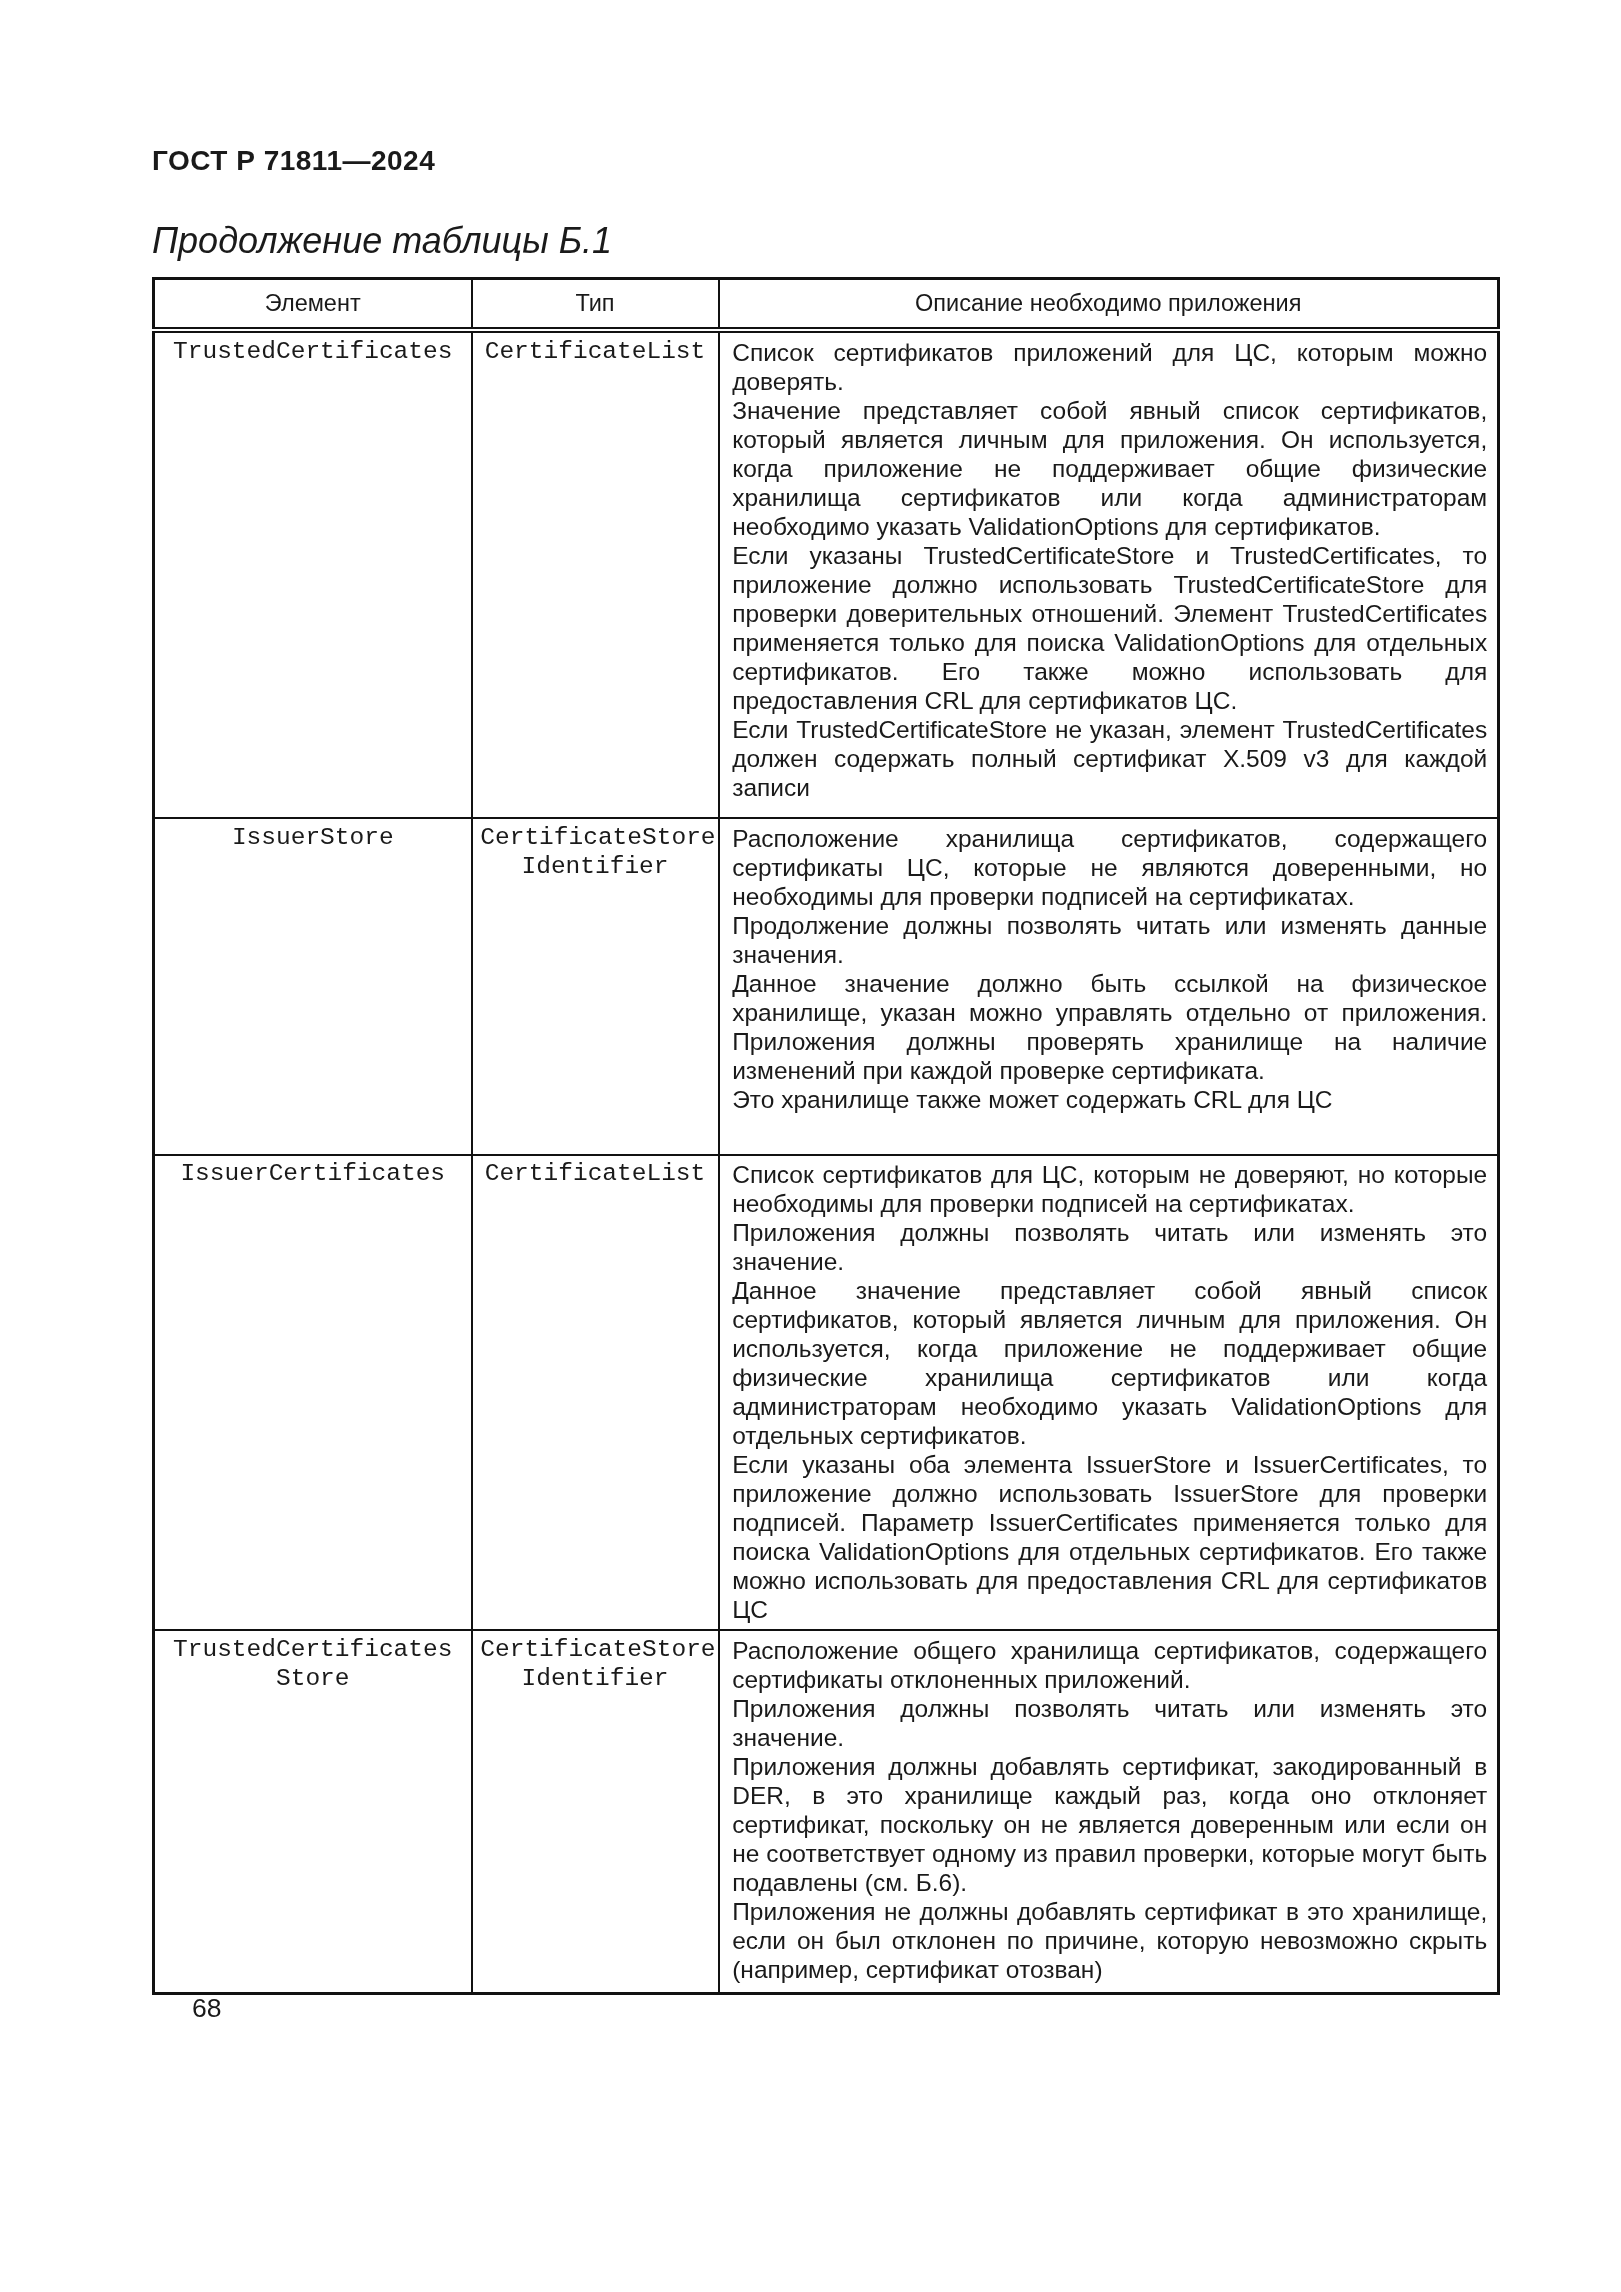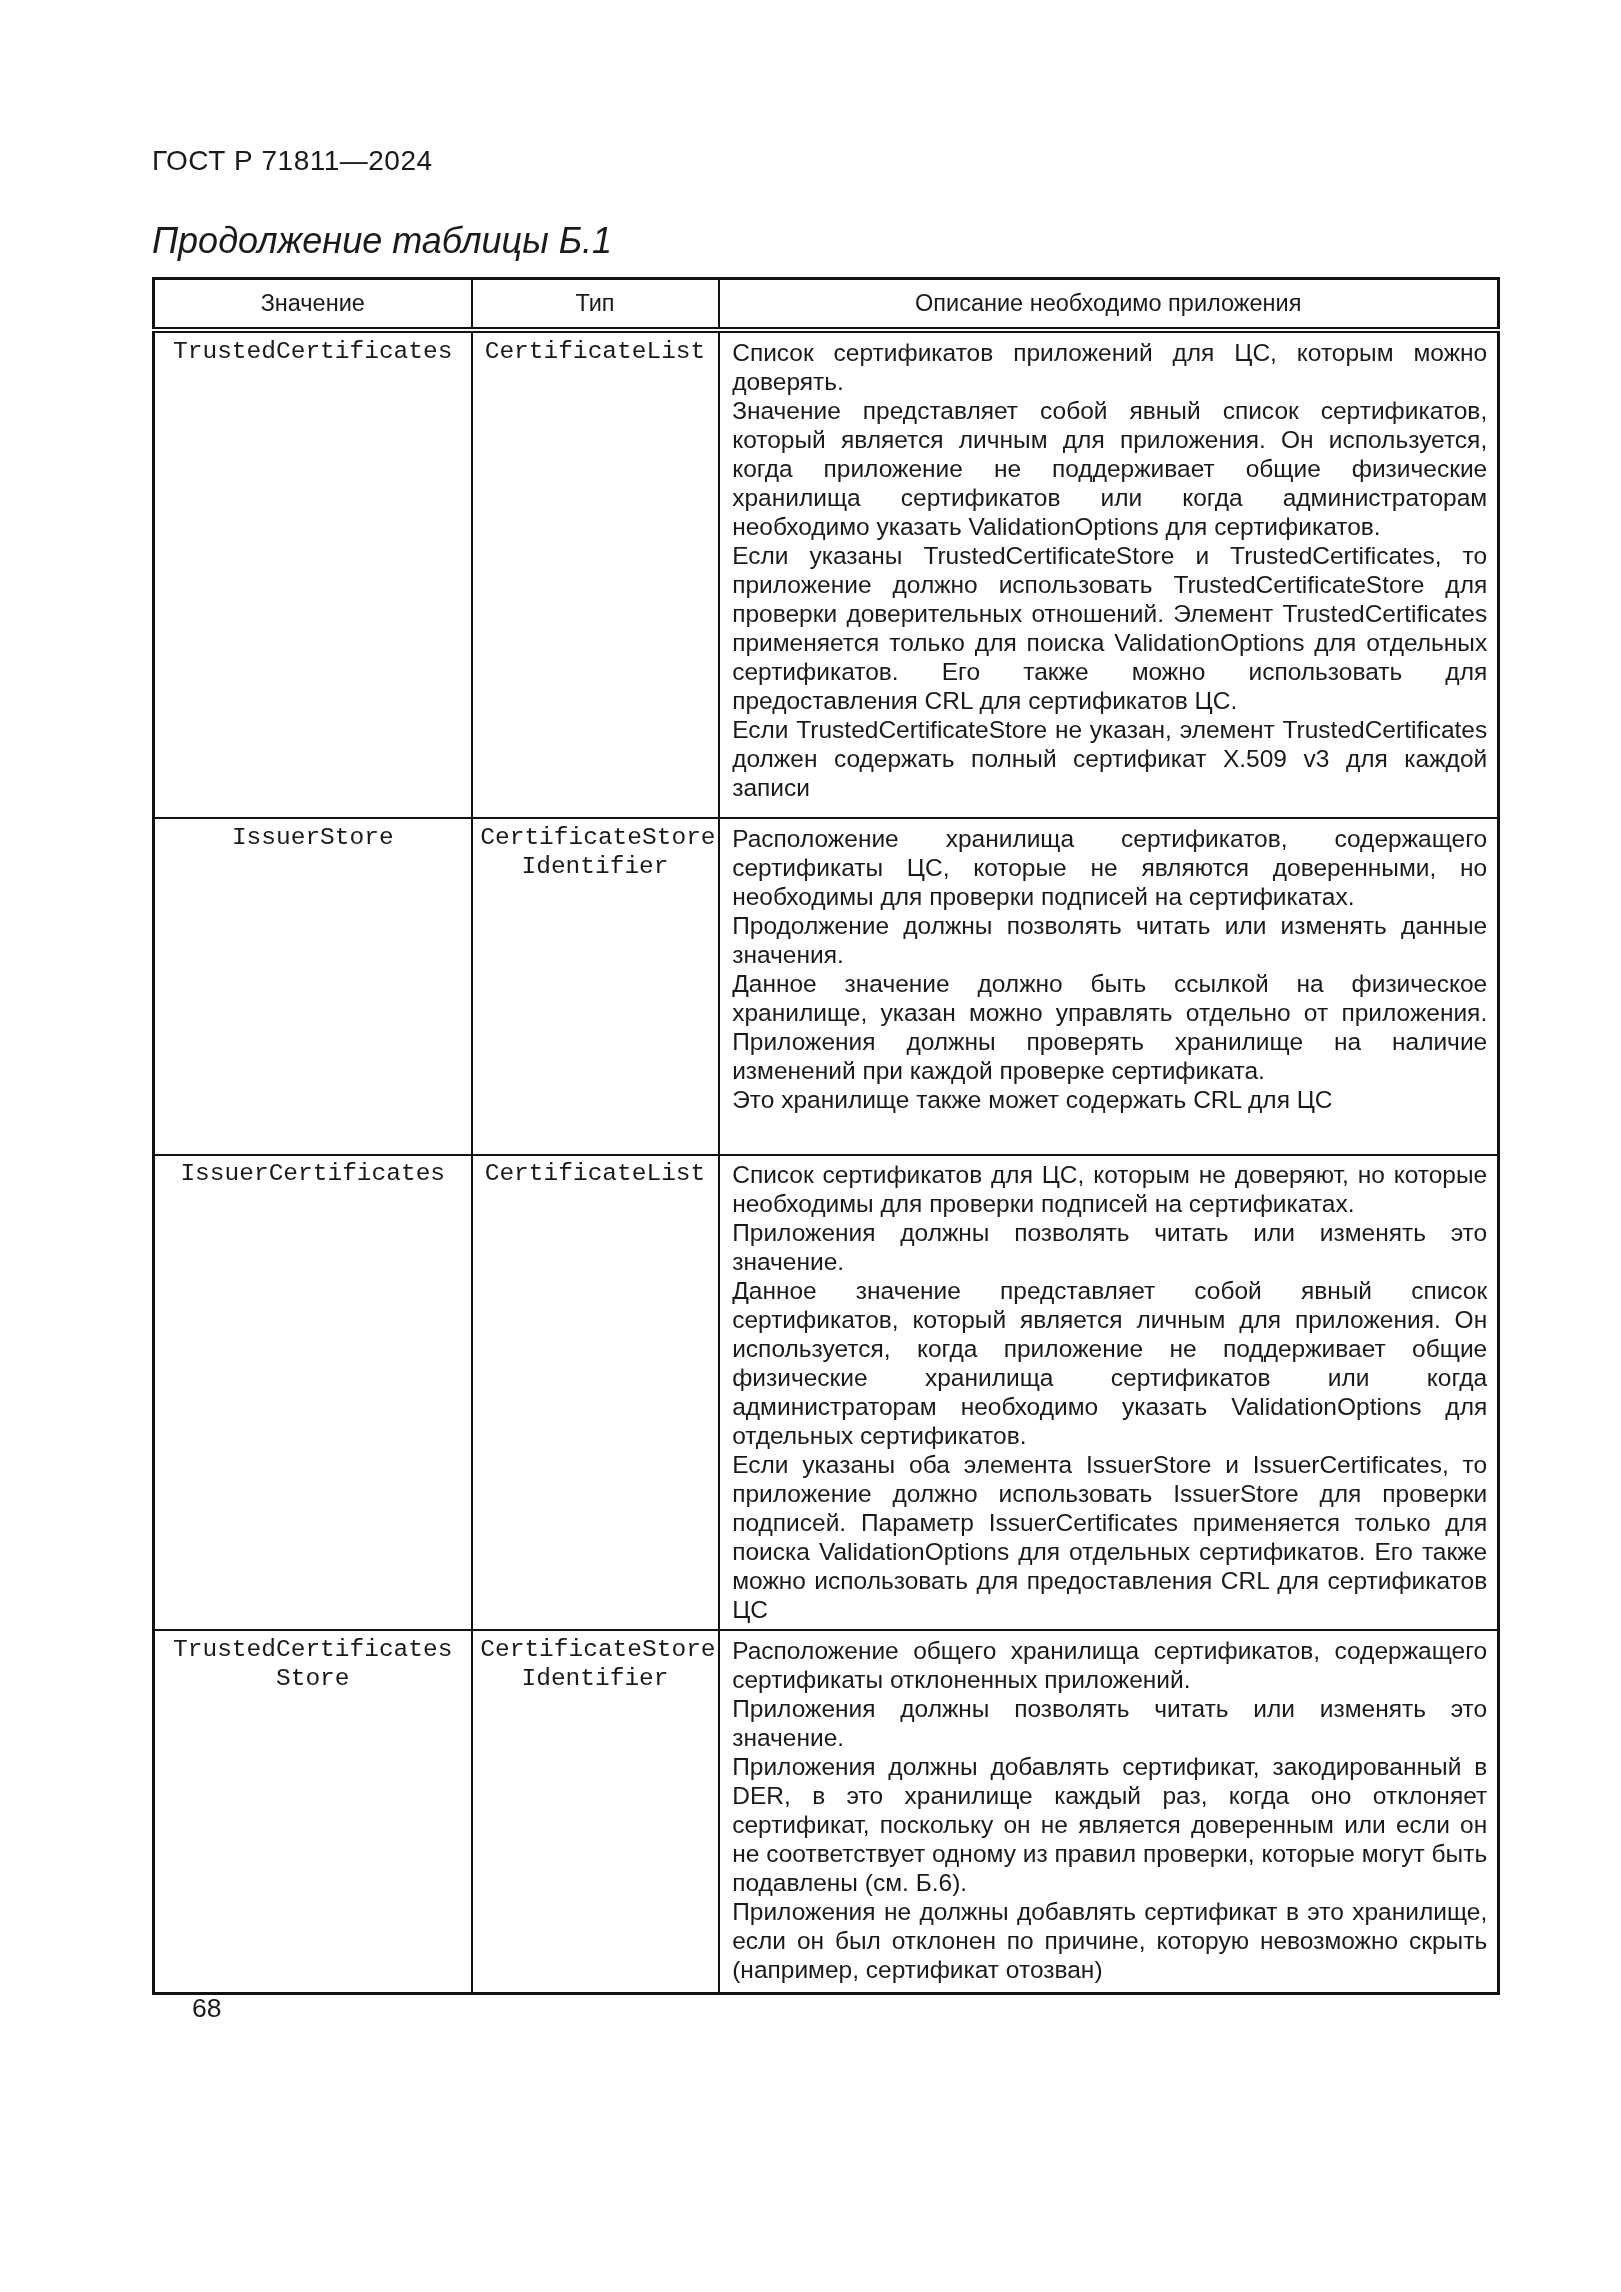--- a/index.html
+++ b/index.html
@@ -13,21 +13,21 @@
     position: relative;
     font-family: "Liberation Sans", "DejaVu Sans", sans-serif;
     color: #1a1a1a;
     overflow: hidden;
   }
   .doc-code {
     position: absolute;
     left: 152px;
     top: 145px;
     font-size: 28px;
-    font-weight: normal;
+    font-weight: bold;
     letter-spacing: 0.5px;
   }
   .caption {
     position: absolute;
     left: 152px;
     top: 220px;
     font-size: 36px;
     font-style: italic;
   }
   table.b1 {
@@ -94,21 +94,21 @@
   <div class="caption">Продолжение таблицы Б.1</div>
 
   <table class="b1">
     <colgroup>
       <col style="width:318px">
       <col style="width:247px">
       <col style="width:780px">
     </colgroup>
     <thead>
       <tr>
-        <th>Значение</th>
+        <th>Элемент</th>
         <th>Тип</th>
         <th>Описание необходимо приложения</th>
       </tr>
     </thead>
     <tbody>
       <tr class="r0">
         <td class="el">TrustedCertificates</td>
         <td class="ty">CertificateList</td>
         <td class="desc">
             <div class="para">Список сертификатов приложений для ЦС, которым можно доверять.</div>

